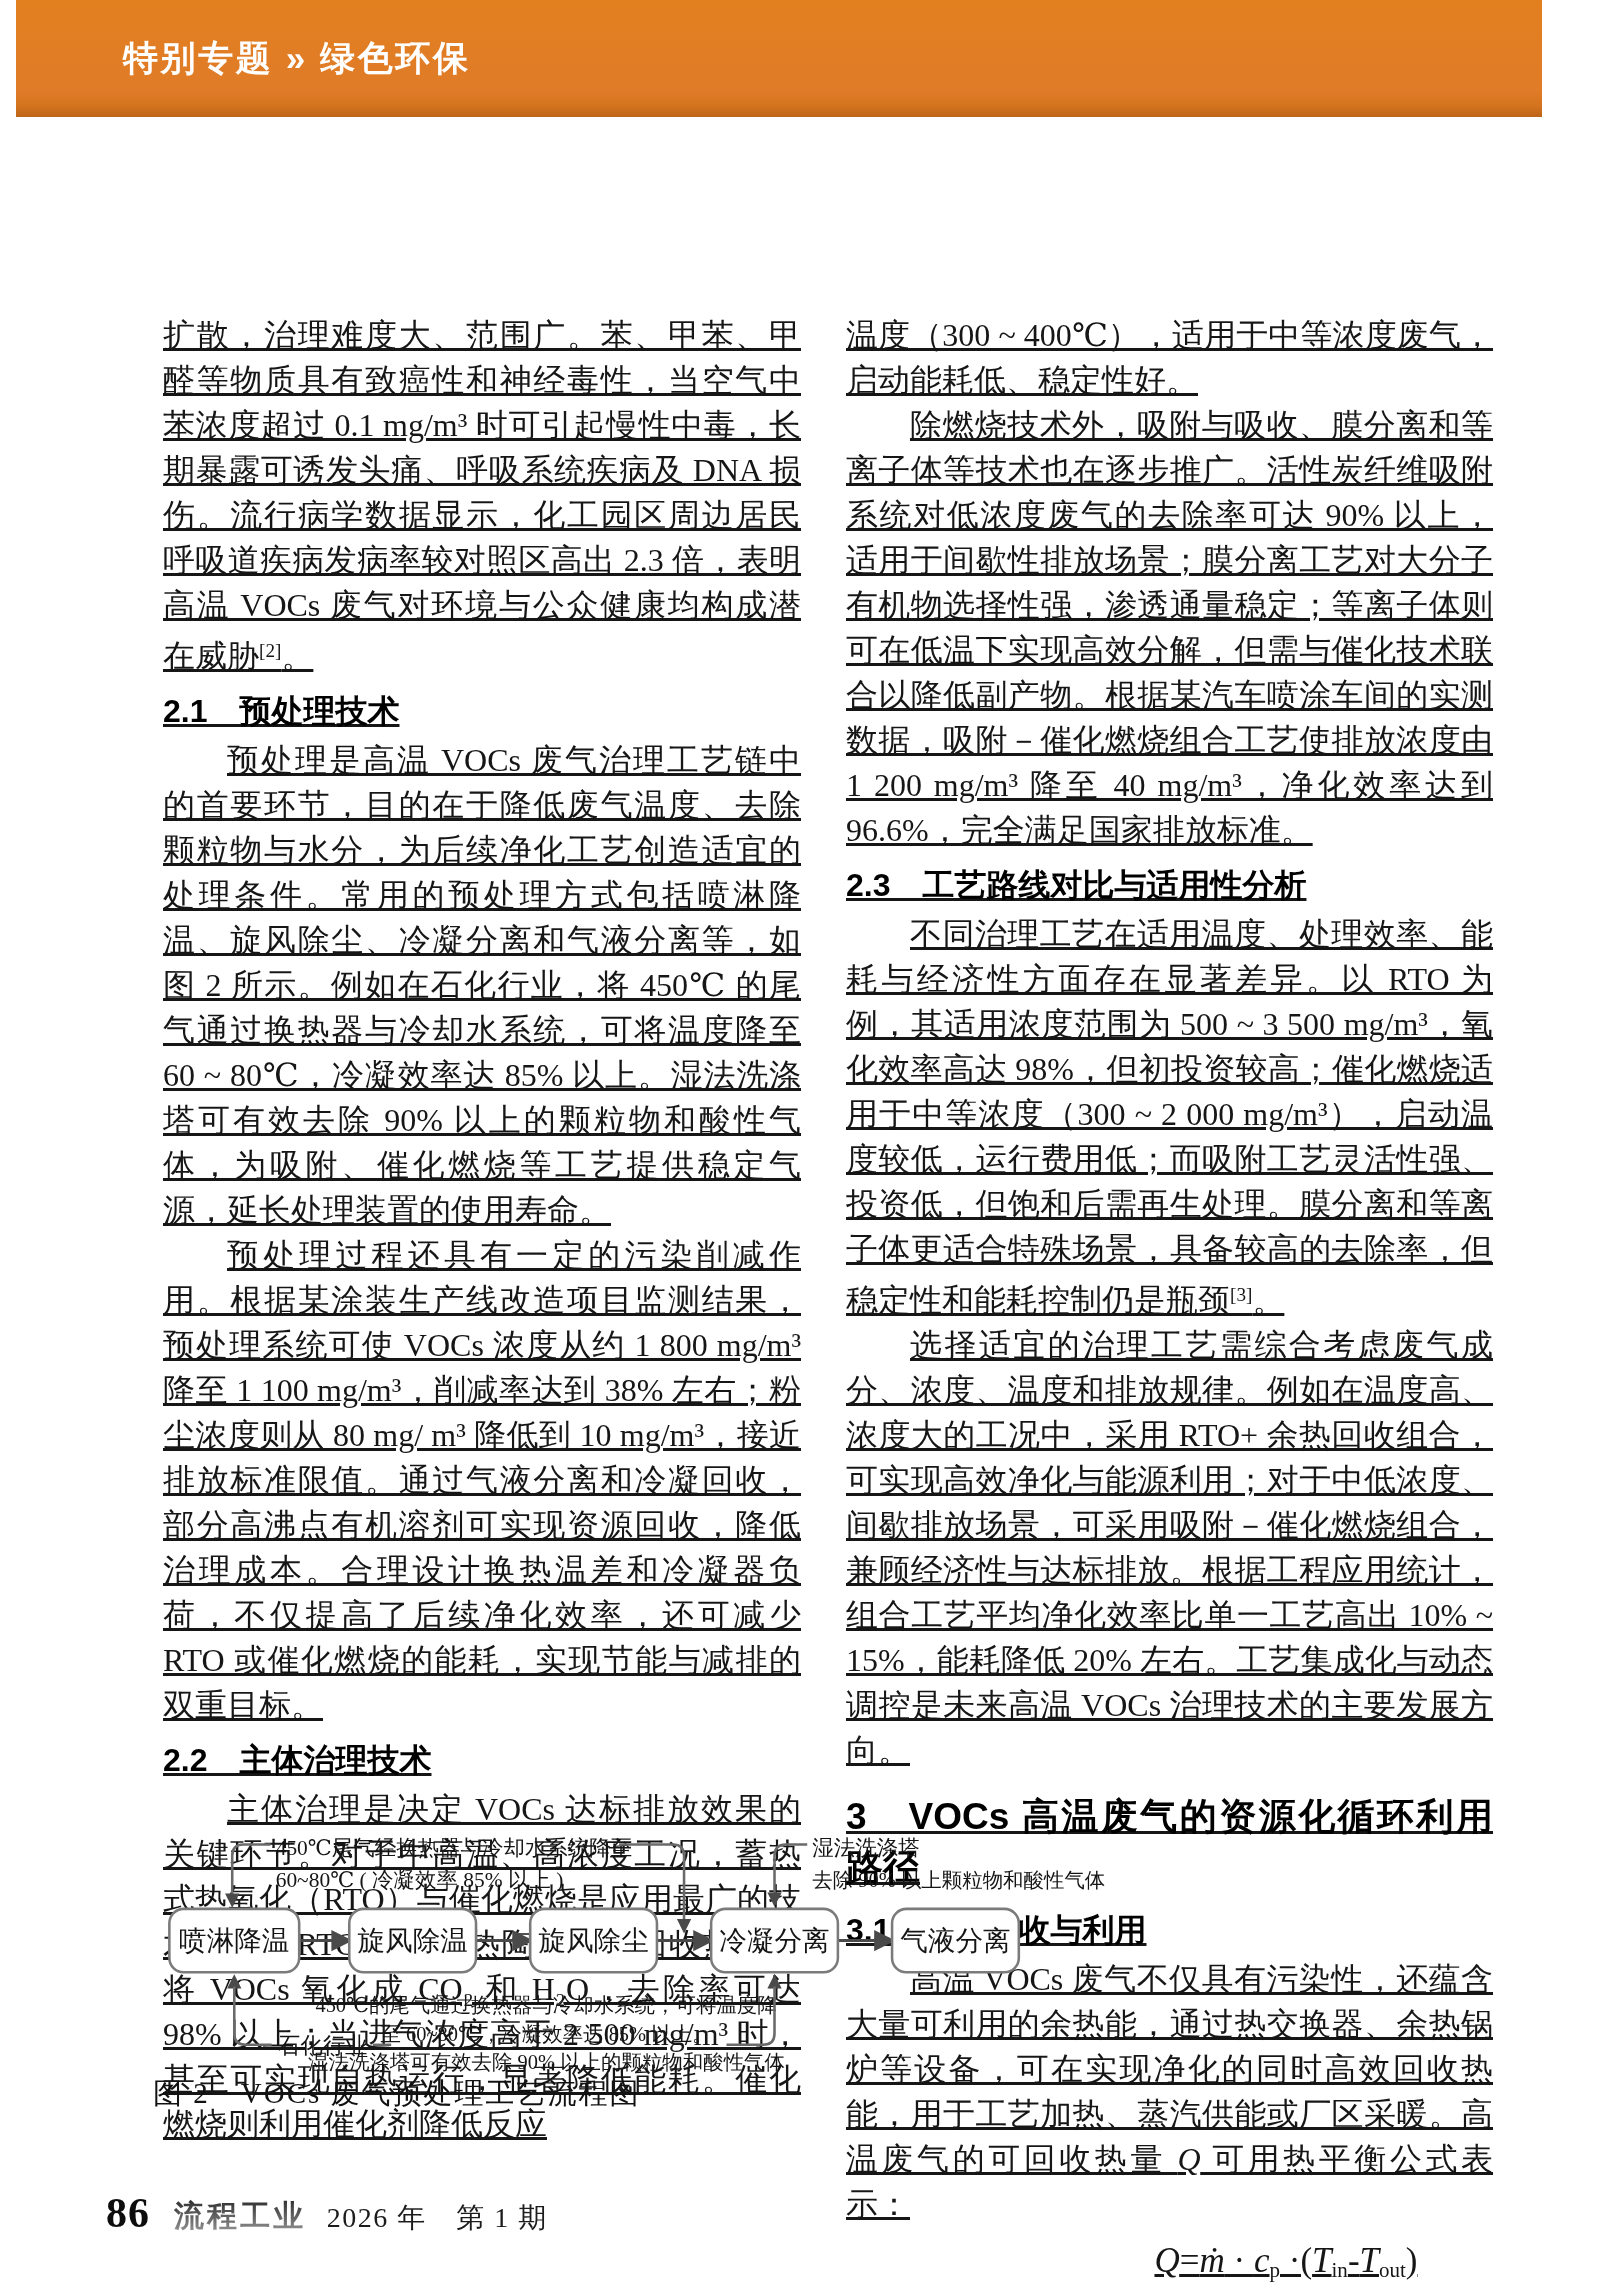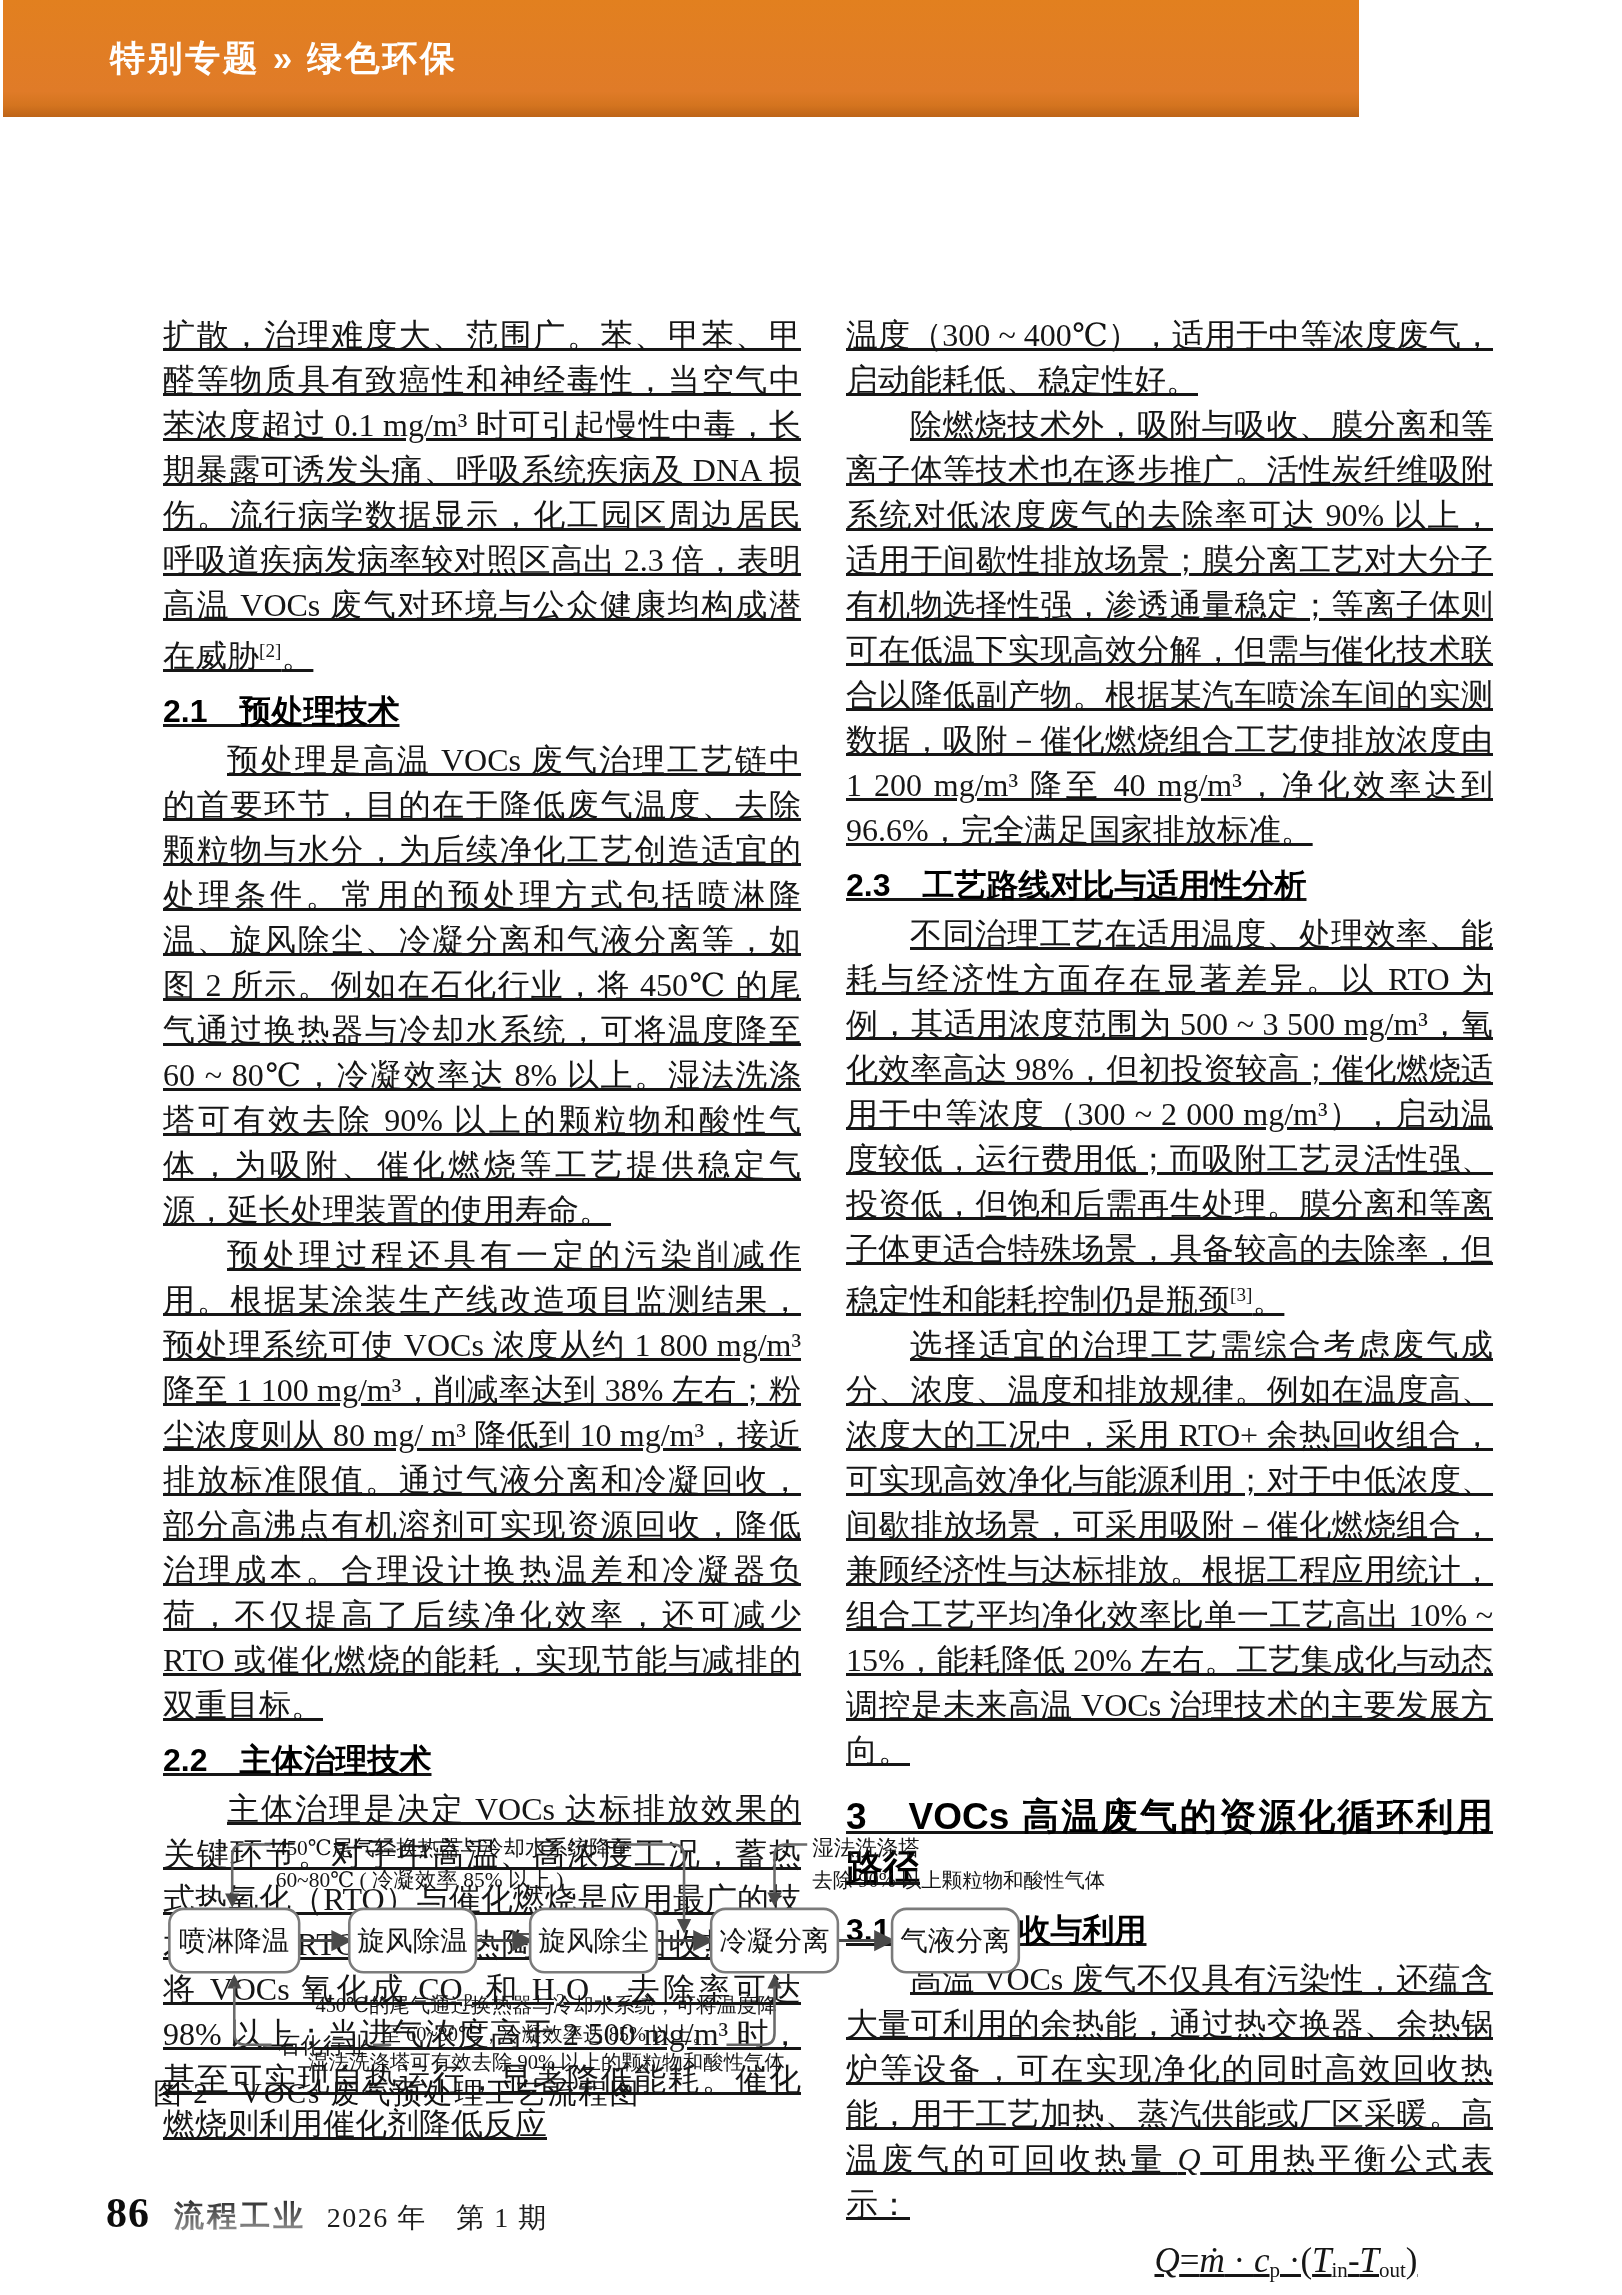--- a/index.html
+++ b/index.html
@@ -2,23 +2,22 @@
 <html style="font-size:8.2px"><head>
 <meta charset="utf-8">
 <style>
   html,body{margin:0;padding:0;}
   body{
     width:1623px;height:2295px;position:relative;background:#ffffff;
     font-family:"Liberation Serif","DejaVu Serif","DejaVu Sans",serif;
     color:#141414;
   }
   .banner{
-    position:absolute;left:3px;top:0;width:1340px;height:117px;
+    position:absolute;left:16px;top:0;width:1526px;height:117px;
     background:linear-gradient(180deg,#e2801f 0%,#e07b28 78%,#d4741f 90%,#bd6418 100%);
-    padding-left:16px;
   }
   .banner-title{
     position:absolute;left:107px;top:50%;transform:translateY(-52%);
     font-family:"Liberation Sans","DejaVu Sans",sans-serif;
     font-size:35px;font-weight:bold;color:#ffffff;letter-spacing:2.6px;white-space:nowrap;
   }
   .col{
     position:absolute;top:313px;font-size:32px;line-height:45px;
     text-align:justify;color:#161616;text-decoration:underline;
   }
@@ -60,21 +59,21 @@
 </head>
 <body>
 
 <div class="banner">
   <div class="banner-title">特别专题 » 绿色环保</div>
 </div>
 
 <div class="col col-left">
   <p class="noindent"><span>扩散，治理难度大、范围广。苯、甲苯、甲醛等物质具有致癌性和神经毒性，当空气中苯浓度超过 0.1 mg/m³ 时可引起慢性中毒，长期暴露可诱发头痛、呼吸系统疾病及 DNA 损伤。流行病学数据显示，化工园区周边居民呼吸道疾病发病率较对照区高出 2.3 倍，表明高温 VOCs 废气对环境与公众健康均构成潜在威胁</span><span class="seg-sup">[2]</span><span>。</span></p>
   <h3>2.1　预处理技术</h3>
-  <p>预处理是高温 VOCs 废气治理工艺链中的首要环节，目的在于降低废气温度、去除颗粒物与水分，为后续净化工艺创造适宜的处理条件。常用的预处理方式包括喷淋降温、旋风除尘、冷凝分离和气液分离等，如图 2 所示。例如在石化行业，将 450℃ 的尾气通过换热器与冷却水系统，可将温度降至 60 ~ 80℃，冷凝效率达 8% 以上。湿法洗涤塔可有效去除 90% 以上的颗粒物和酸性气体，为吸附、催化燃烧等工艺提供稳定气源，延长处理装置的使用寿命。</p>
+  <p>预处理是高温 VOCs 废气治理工艺链中的首要环节，目的在于降低废气温度、去除颗粒物与水分，为后续净化工艺创造适宜的处理条件。常用的预处理方式包括喷淋降温、旋风除尘、冷凝分离和气液分离等，如图 2 所示。例如在石化行业，将 450℃ 的尾气通过换热器与冷却水系统，可将温度降至 60 ~ 80℃，冷凝效率达 85% 以上。湿法洗涤塔可有效去除 90% 以上的颗粒物和酸性气体，为吸附、催化燃烧等工艺提供稳定气源，延长处理装置的使用寿命。</p>
   <p>预处理过程还具有一定的污染削减作用。根据某涂装生产线改造项目监测结果，预处理系统可使 VOCs 浓度从约 1 800 mg/m³ 降至 1 100 mg/m³，削减率达到 38% 左右；粉尘浓度则从 80 mg/ m³ 降低到 10 mg/m³，接近排放标准限值。通过气液分离和冷凝回收，部分高沸点有机溶剂可实现资源回收，降低治理成本。合理设计换热温差和冷凝器负荷，不仅提高了后续净化效率，还可减少 RTO 或催化燃烧的能耗，实现节能与减排的双重目标。</p>
   <h3>2.2　主体治理技术</h3>
   <p>主体治理是决定 VOCs 达标排放效果的关键环节。对于中高温、高浓度工况，蓄热式热氧化（RTO）与催化燃烧是应用最广的技术路线。RTO 通过蓄热陶瓷床层回收热能，将 VOCs 氧化成 CO₂ 和 H₂O，去除率可达 98% 以上；当进气浓度高于 2 500 mg/m³ 时，甚至可实现自热运行，显著降低能耗。催化燃烧则利用催化剂降低反应</p>
 </div>
 
 <div class="col col-right">
   <p class="noindent">温度（300 ~ 400℃），适用于中等浓度废气，启动能耗低、稳定性好。</p>
   <p>除燃烧技术外，吸附与吸收、膜分离和等离子体等技术也在逐步推广。活性炭纤维吸附系统对低浓度废气的去除率可达 90% 以上，适用于间歇性排放场景；膜分离工艺对大分子有机物选择性强，渗透通量稳定；等离子体则可在低温下实现高效分解，但需与催化技术联合以降低副产物。根据某汽车喷涂车间的实测数据，吸附－催化燃烧组合工艺使排放浓度由 1 200 mg/m³ 降至 40 mg/m³，净化效率达到 96.6%，完全满足国家排放标准。</p>
   <h3>2.3　工艺路线对比与适用性分析</h3>
   <p><span>不同治理工艺在适用温度、处理效率、能耗与经济性方面存在显著差异。以 RTO 为例，其适用浓度范围为 500 ~ 3 500 mg/m³，氧化效率高达 98%，但初投资较高；催化燃烧适用于中等浓度（300 ~ 2 000 mg/m³），启动温度较低，运行费用低；而吸附工艺灵活性强、投资低，但饱和后需再生处理。膜分离和等离子体更适合特殊场景，具备较高的去除率，但稳定性和能耗控制仍是瓶颈</span><span class="seg-sup">[3]</span><span>。</span></p>

